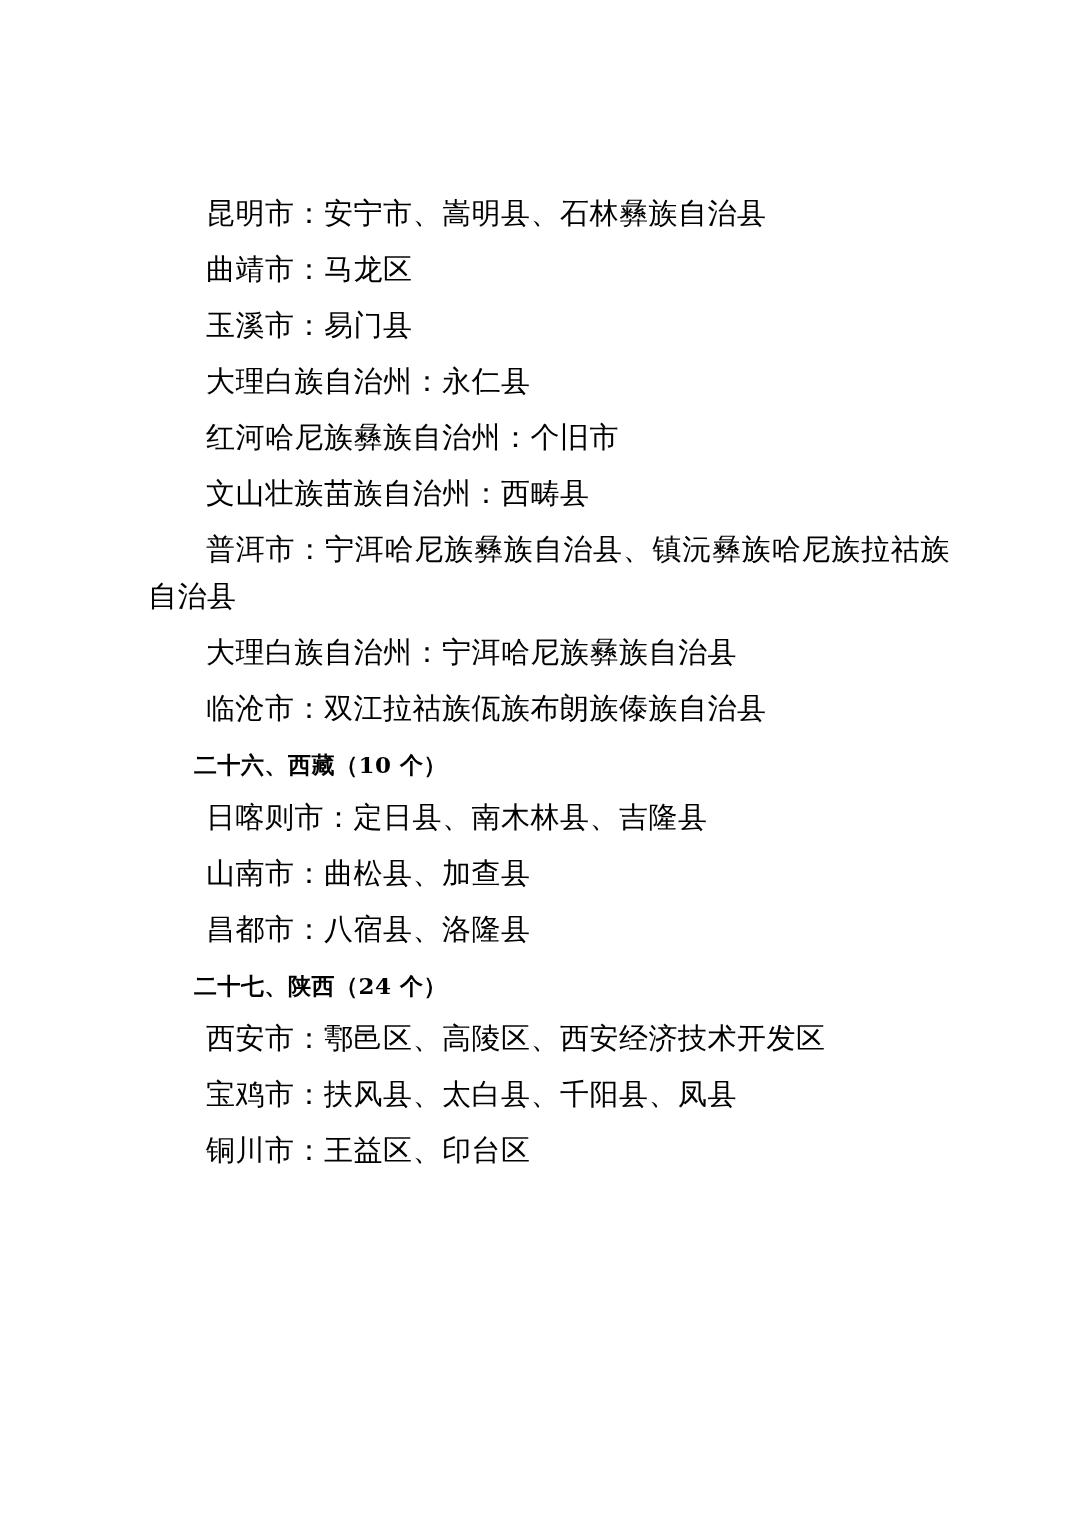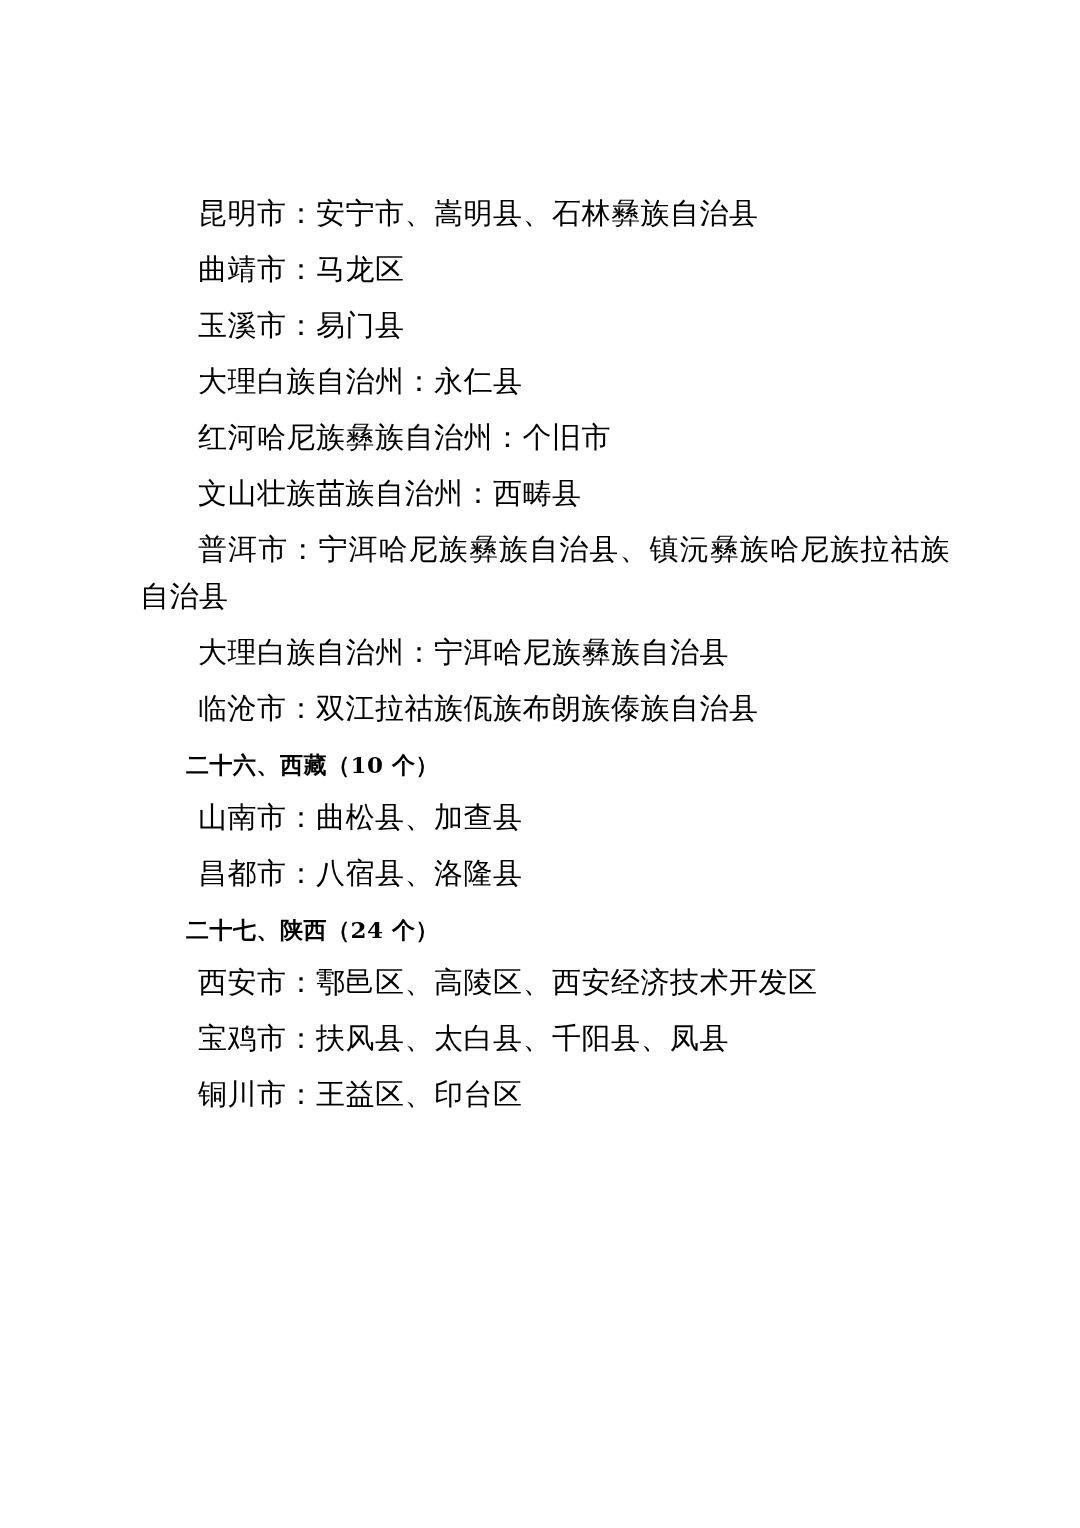--- a/index.html
+++ b/index.html
@@ -18,20 +18,21 @@
   .page {
     position: relative;
     width: 1080px;
     height: 1528px;
     box-sizing: border-box;
     padding: 190px 130px 0 140px;
   }
   .doc-body {
     font-size: 29px;
     line-height: 1.62;
+    margin-left: 8px;
   }
   
   .para {
     text-indent: 2em;
     margin: 0 0 9px 0;
     letter-spacing: 0.5px;
     text-align: justify;
   }
   .section-heading {
     text-indent: 2em;
@@ -63,20 +64,21 @@
       <div class="para">昆明市：安宁市、嵩明县、石林彝族自治县</div>
       <div class="para">曲靖市：马龙区</div>
       <div class="para">玉溪市：易门县</div>
       <div class="para">大理白族自治州：永仁县</div>
       <div class="para">红河哈尼族彝族自治州：个旧市</div>
       <div class="para">文山壮族苗族自治州：西畴县</div>
       <div class="para">普洱市：宁洱哈尼族彝族自治县、镇沅彝族哈尼族拉祜族自治县</div>
       <div class="para">大理白族自治州：宁洱哈尼族彝族自治县</div>
       <div class="para">临沧市：双江拉祜族佤族布朗族傣族自治县</div>
       <div class="section-heading">二十六、西藏（10 个）</div>
+      <div class="para">日喀则市：定日县、南木林县、吉隆县</div>
       <div class="para">山南市：曲松县、加查县</div>
       <div class="para">昌都市：八宿县、洛隆县</div>
       <div class="section-heading">二十七、陕西（24 个）</div>
       <div class="para">西安市：鄠邑区、高陵区、西安经济技术开发区</div>
       <div class="para">宝鸡市：扶风县、太白县、千阳县、凤县</div>
       <div class="para">铜川市：王益区、印台区</div>
     </div>
   <div class="page-number">
     <span class="pn-inner">— 12 —</span>
   </div>

